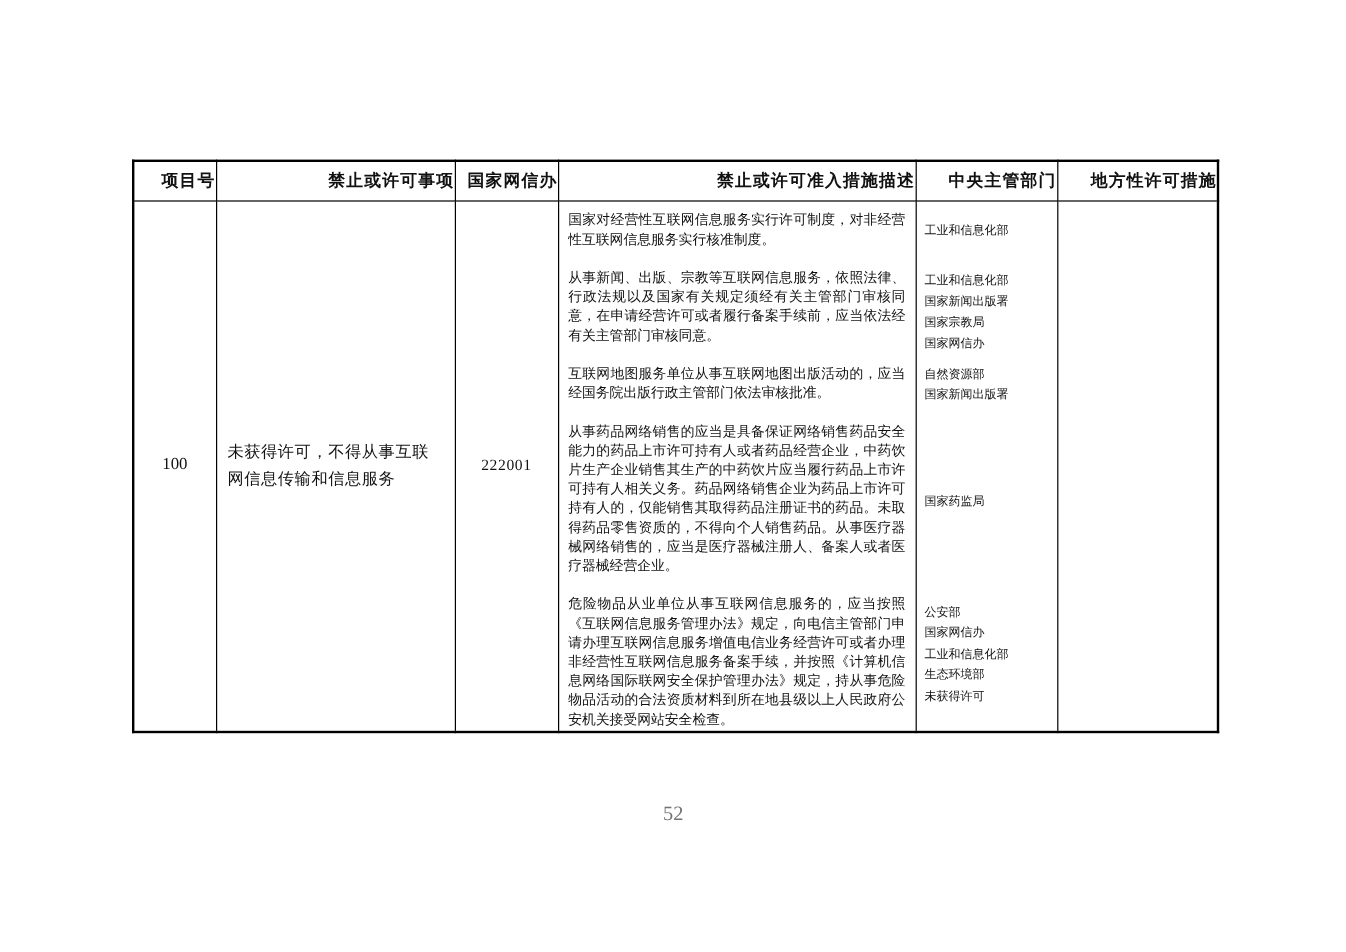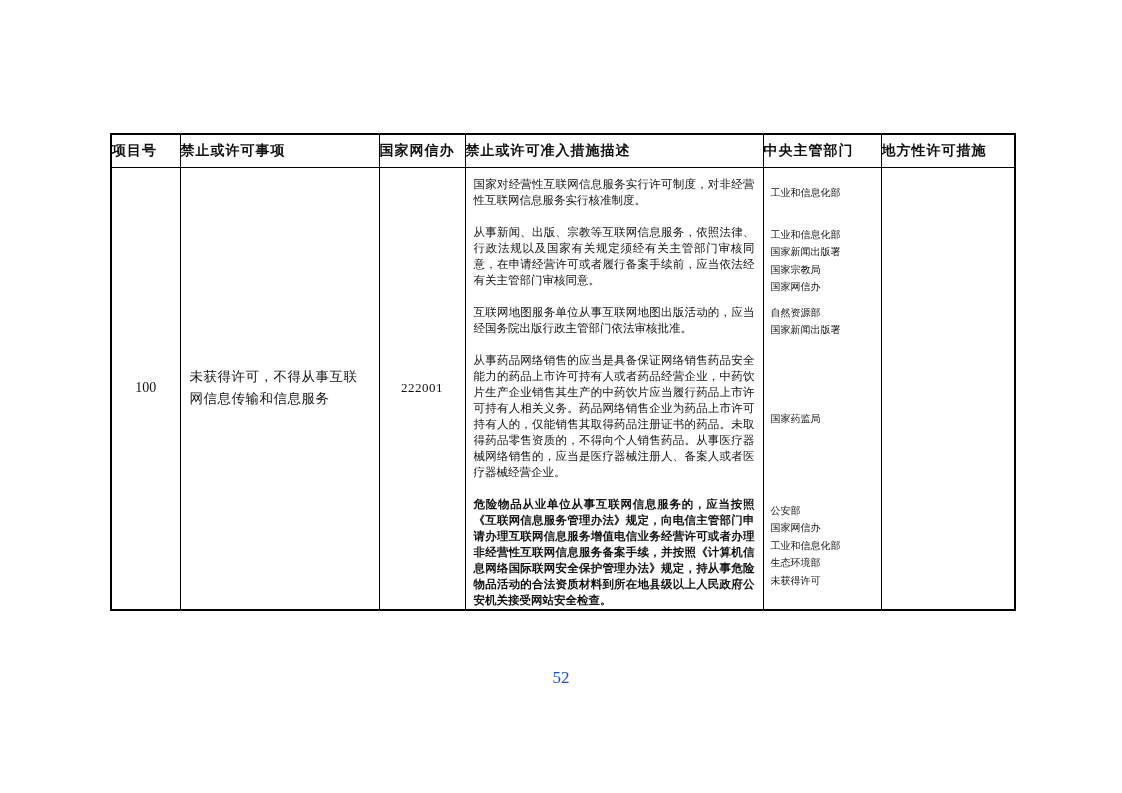--- a/index.html
+++ b/index.html
@@ -22,21 +22,21 @@
   .doc-table th, .doc-table td {
     border: 1.5px solid #000000;
     vertical-align: middle;
     overflow: hidden;
   }
   .header-row th {
     height: 33px;
     font-family: Liberation Sans, sans-serif;
     font-weight: bold;
     font-size: 14px;
-    text-align: left;
+    text-align: right;
     letter-spacing: 1px;
     white-space: nowrap;
   }
   .section-row td {
     height: 54px;
     font-family: "Liberation Sans", sans-serif;
     font-weight: bold;
     font-size: 14.5px;
     text-align: left;
     padding-left: 8px;
@@ -61,21 +61,21 @@
   }
   .cell-measures {
     vertical-align: top;
     padding: 8px 8px 0 8px;
     font-size: 11.5px;
     line-height: 16px;
     text-align: justify;
     text-justify: inter-character;
   }
   .cell-measures p { margin: 0 0 16px 0; }
-  .cell-measures p:last-child { margin-bottom: 0; font-weight: bold; }
+  .cell-measures p:last-child { margin-bottom: 0; }
   .cell-depts {
     position: relative;
     vertical-align: top;
     font-size: 10px;
     line-height: 17.5px;
     margin-top: 10px;
   }
   .dept-group {
     position: absolute;
     left: 7px; right: 2px;
@@ -87,21 +87,21 @@
   .dept-g3 { top: 242px; }
   .dept-g4 { top: 334px; }
   .cell-local { background: #ffffff; }
   .page-number {
     position: absolute;
     left: 0; top: 668px;
     width: 1122px;
     text-align: center;
     font-size: 17px;
     font-family: "Liberation Serif", serif;
-    color: #1d4ed8;
+    color: #737373;
   }
 </style>
 </head>
 <body>
 
 <table class="doc-table">
   <colgroup>
     <col style="width:69px">
     <col style="width:199px">
     <col style="width:86px">

